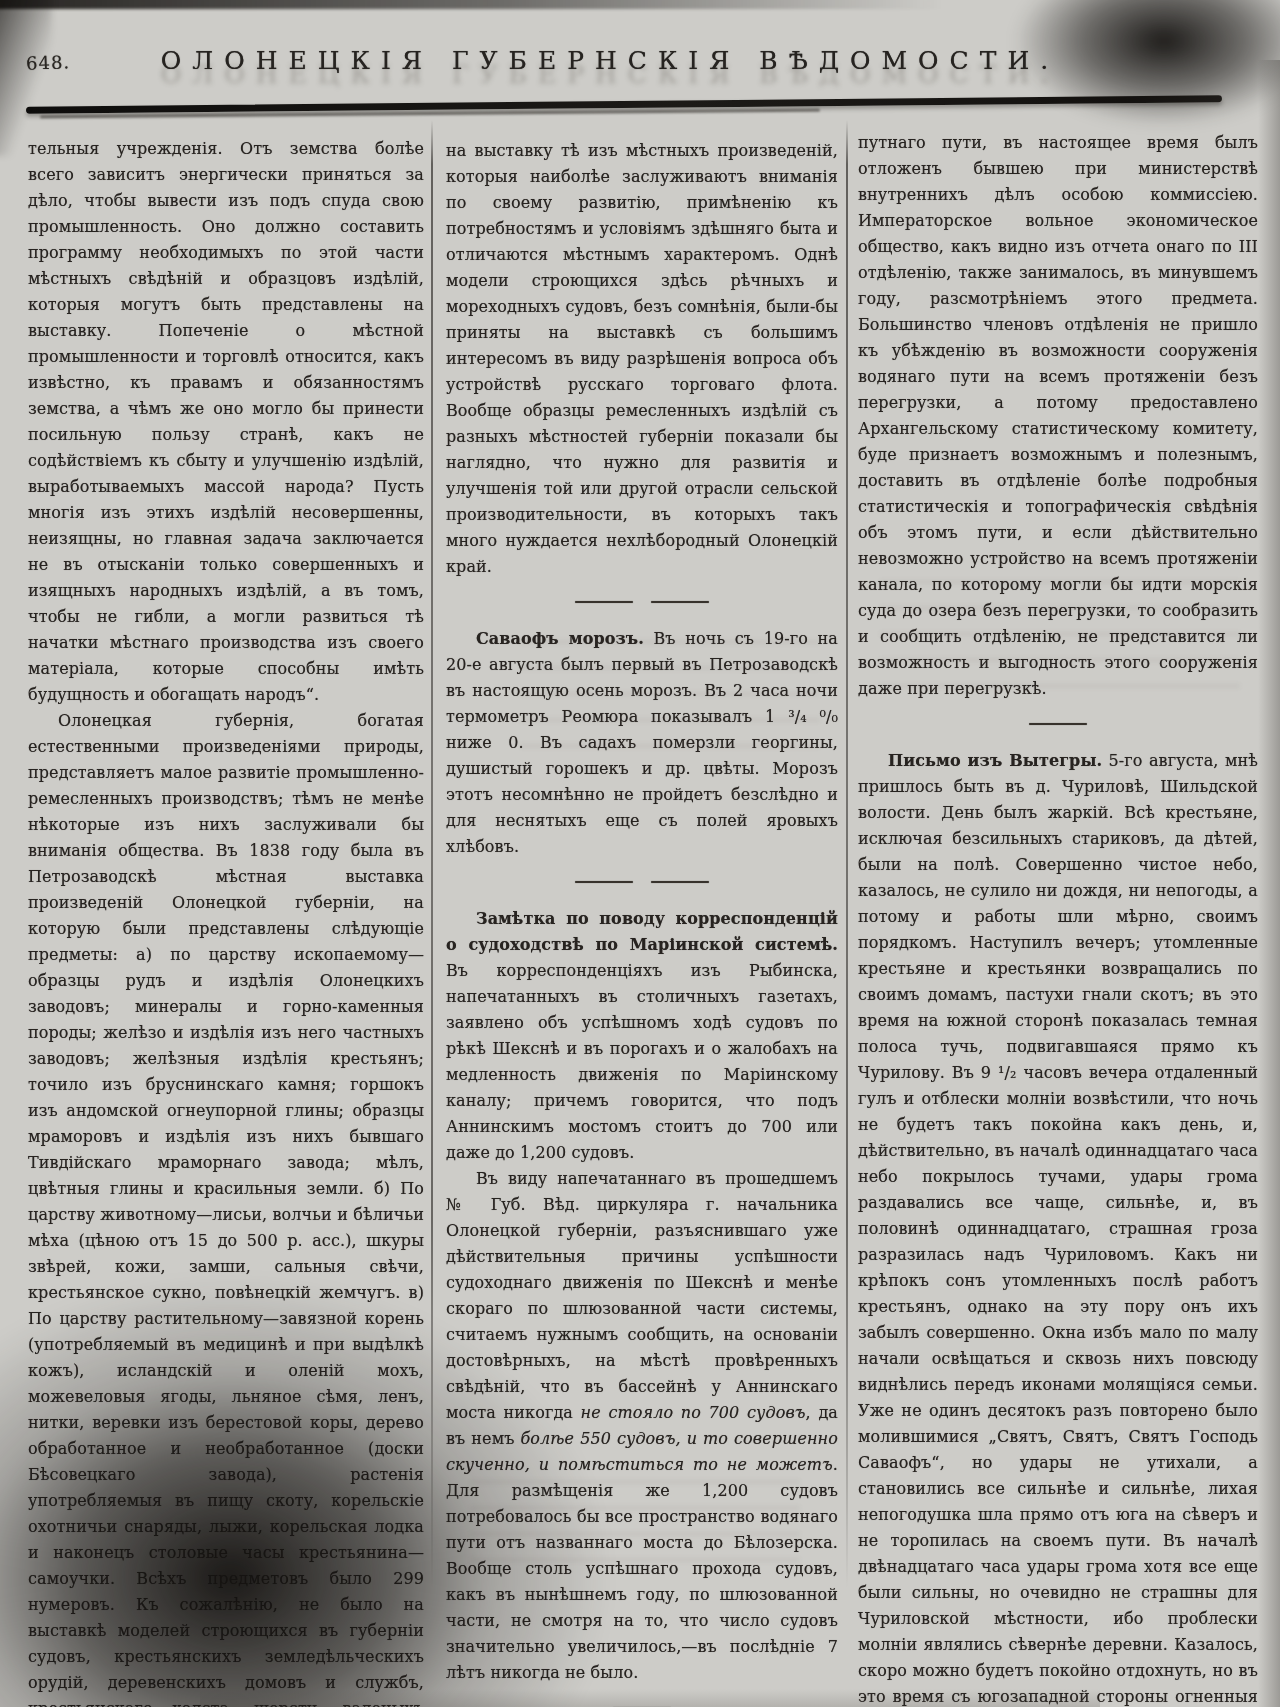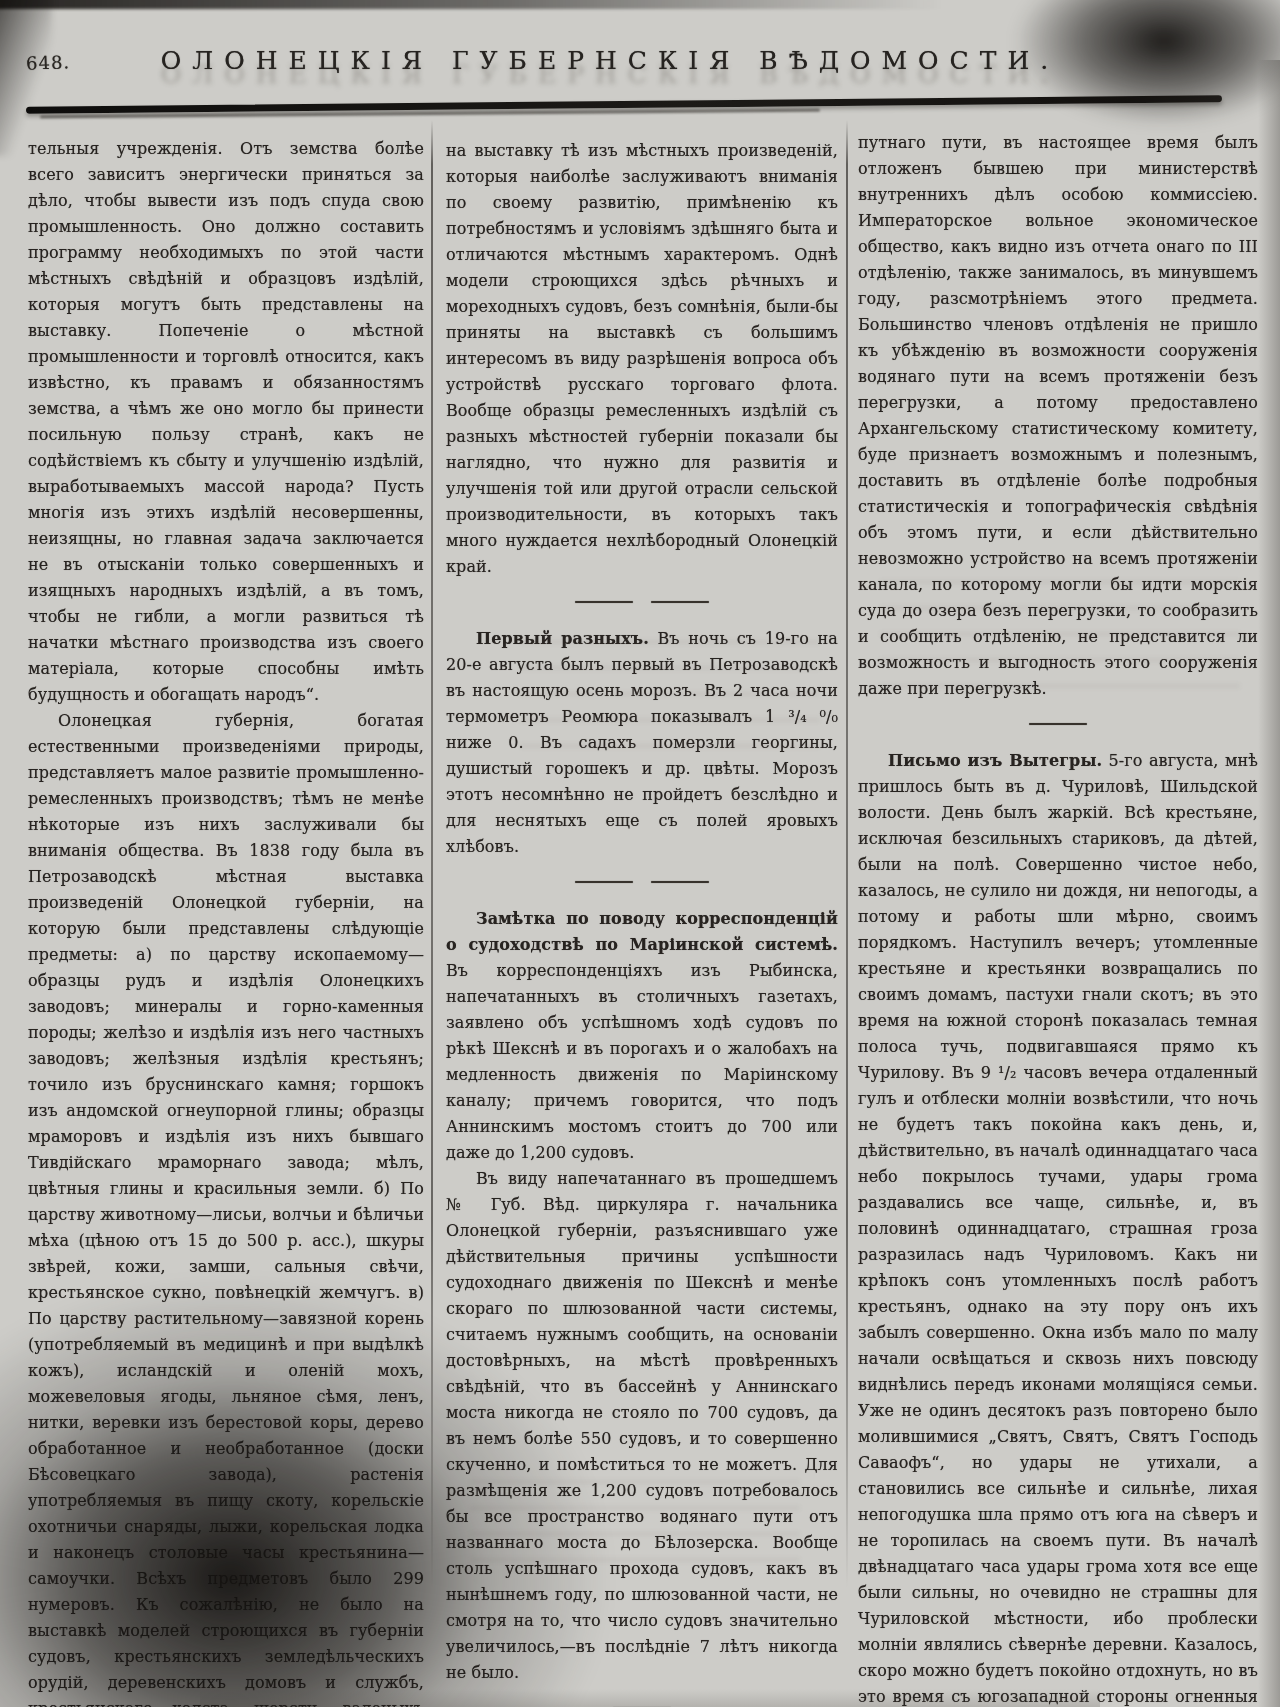--- a/index.html
+++ b/index.html
@@ -22,21 +22,21 @@
   .rule-main{position:absolute;left:26px;top:101px;width:1196px;height:7px;border-radius:4px;
     background:linear-gradient(to right,#0e0d0c,#1c1a17 55%,#141210 92%,#23201d);
     transform:rotate(-0.55deg);box-shadow:0 3px 4px rgba(40,36,32,.35);}
   .rule-echo{position:absolute;left:40px;top:112px;width:780px;height:3px;border-radius:2px;
     background:#2a2723;opacity:.55;filter:blur(1px);transform:rotate(-0.5deg);}
   .col{position:absolute;font-size:16px;line-height:26px;text-align:justify;
     letter-spacing:.1px;text-shadow:0 0 .7px rgba(39,35,32,.55);}
   .col .para{margin:0;}
   .col .para.indent{text-indent:30px;}
   .lead{font-weight:700;}
-  .ital{}
+  .ital{font-style:italic;}
   .divider{display:flex;justify-content:center;align-items:center;gap:18px;height:24px;margin:10px 0 12px;}
   .divider span{display:block;width:58px;height:2.5px;background:#37322c;
     box-shadow:0 0 1px rgba(40,35,30,.65);border-radius:1px;}
   .colrule{position:absolute;top:120px;height:1468px;width:2px;pointer-events:none;
     background:linear-gradient(to bottom,rgba(32,29,26,0),rgba(32,29,26,.62) 3%,rgba(32,29,26,.5) 45%,
       rgba(32,29,26,.58) 75%,rgba(32,29,26,.18) 93%,rgba(32,29,26,0));}
   .overlay{position:absolute;pointer-events:none;}
   .ghost{background:repeating-linear-gradient(180deg,rgba(92,86,78,.14) 0 4px,rgba(92,86,78,0) 4px 26px);
     filter:blur(2px);opacity:.5;}
   .vig-top{left:-8px;top:-4px;width:990px;height:13px;
@@ -68,21 +68,21 @@
   <div class="col" style="left:28px;top:136px;width:396px;">
       <p class="para"><span>тельныя учрежденія. Отъ земства болѣе всего зависитъ энергически приняться за дѣло, чтобы вывести изъ подъ спуда свою промышленность. Оно должно составить программу необходимыхъ по этой части мѣстныхъ свѣдѣній и образцовъ издѣлій, которыя могутъ быть представлены на выставку. Попеченіе о мѣстной промышленности и торговлѣ относится, какъ извѣстно, къ правамъ и обязанностямъ земства, а чѣмъ же оно могло бы принести посильную пользу странѣ, какъ не содѣйствіемъ къ сбыту и улучшенію издѣлій, выработываемыхъ массой народа? Пусть многія изъ этихъ издѣлій несовершенны, неизящны, но главная задача заключается не въ отысканіи только совершенныхъ и изящныхъ народныхъ издѣлій, а въ томъ, чтобы не гибли, а могли развиться тѣ начатки мѣстнаго производства изъ своего матеріала, которые способны имѣть будущность и обогащать народъ“.</span></p>
       <p class="para indent"><span>Олонецкая губернія, богатая естественными произведеніями природы, представляетъ малое развитіе промышленно-ремесленныхъ производствъ; тѣмъ не менѣе нѣкоторые изъ нихъ заслуживали бы вниманія общества. Въ 1838 году была въ Петрозаводскѣ мѣстная выставка произведеній Олонецкой губерніи, на которую были представлены слѣдующіе предметы: а) по царству ископаемому—образцы рудъ и издѣлія Олонецкихъ заводовъ; минералы и горно-каменныя породы; желѣзо и издѣлія изъ него частныхъ заводовъ; желѣзныя издѣлія крестьянъ; точило изъ бруснинскаго камня; горшокъ изъ андомской огнеупорной глины; образцы мраморовъ и издѣлія изъ нихъ бывшаго Тивдійскаго мраморнаго завода; мѣлъ, цвѣтныя глины и красильныя земли. б) По царству животному—лисьи, волчьи и бѣличьи мѣха (цѣною отъ 15 до 500 р. асс.), шкуры звѣрей, кожи, замши, сальныя свѣчи, крестьянское сукно, повѣнецкій жемчугъ. в) По царству растительному—завязной корень (употребляемый въ медицинѣ и при выдѣлкѣ кожъ), исландскій и оленій мохъ, можевеловыя ягоды, льняное сѣмя, ленъ, нитки, веревки изъ берестовой коры, дерево обработанное и необработанное (доски Бѣсовецкаго завода), растенія употребляемыя въ пищу скоту, корельскіе охотничьи снаряды, лыжи, корельская лодка и наконецъ столовые часы крестьянина—самоучки. Всѣхъ предметовъ было 299 нумеровъ. Къ сожалѣнію, не было на выставкѣ моделей строющихся въ губерніи судовъ, крестьянскихъ земледѣльческихъ орудій, деревенскихъ домовъ и службъ, крестьянскаго холста, шерсти, валеныхъ сапоговъ и т. п. произведеній сельской ремесленной промышленности.</span></p>
     </div>
   <div class="col" style="left:446px;top:138px;width:392px;">
       <p class="para"><span>на выставку тѣ изъ мѣстныхъ произведеній, которыя наиболѣе заслуживаютъ вниманія по своему развитію, примѣненію къ потребностямъ и условіямъ здѣшняго быта и отличаются мѣстнымъ характеромъ. Однѣ модели строющихся здѣсь рѣчныхъ и мореходныхъ судовъ, безъ сомнѣнія, были-бы приняты на выставкѣ съ большимъ интересомъ въ виду разрѣшенія вопроса объ устройствѣ русскаго торговаго флота. Вообще образцы ремесленныхъ издѣлій съ разныхъ мѣстностей губерніи показали бы наглядно, что нужно для развитія и улучшенія той или другой отрасли сельской производительности, въ которыхъ такъ много нуждается нехлѣбородный Олонецкій край.</span></p>
       <div class="divider">
         <span></span>
         <span></span>
       </div>
-      <p class="para indent"><span class="lead">Первый разныхъ.</span><span> Въ ночь съ 19-го на 20-е августа былъ первый въ Петрозаводскѣ въ настоящую осень морозъ. Въ 2 часа ночи термометръ Реомюра показывалъ 1 ³/₄ ⁰/₀ ниже 0. Въ садахъ померзли георгины, душистый горошекъ и др. цвѣты. Морозъ этотъ несомнѣнно не пройдетъ безслѣдно и для неснятыхъ еще съ полей яровыхъ хлѣбовъ.</span></p>
+      <p class="para indent"><span class="lead">Саваофъ морозъ.</span><span> Въ ночь съ 19-го на 20-е августа былъ первый въ Петрозаводскѣ въ настоящую осень морозъ. Въ 2 часа ночи термометръ Реомюра показывалъ 1 ³/₄ ⁰/₀ ниже 0. Въ садахъ померзли георгины, душистый горошекъ и др. цвѣты. Морозъ этотъ несомнѣнно не пройдетъ безслѣдно и для неснятыхъ еще съ полей яровыхъ хлѣбовъ.</span></p>
       <div class="divider">
         <span></span>
         <span></span>
       </div>
       <p class="para indent"><span class="lead">Замѣтка по поводу корреспонденцій о судоходствѣ по Маріинской системѣ.</span><span> Въ корреспонденціяхъ изъ Рыбинска, напечатанныхъ въ столичныхъ газетахъ, заявлено объ успѣшномъ ходѣ судовъ по рѣкѣ Шекснѣ и въ порогахъ и о жалобахъ на медленность движенія по Маріинскому каналу; причемъ говорится, что подъ Аннинскимъ мостомъ стоитъ до 700 или даже до 1,200 судовъ.</span></p>
       <p class="para indent"><span>Въ виду напечатаннаго въ прошедшемъ № Губ. Вѣд. циркуляра г. начальника Олонецкой губерніи, разъяснившаго уже дѣйствительныя причины успѣшности судоходнаго движенія по Шекснѣ и менѣе скораго по шлюзованной части системы, считаемъ нужнымъ сообщить, на основаніи достовѣрныхъ, на мѣстѣ провѣренныхъ свѣдѣній, что въ бассейнѣ у Аннинскаго моста никогда </span><span class="ital">не стояло по 700 судовъ</span><span>, да въ немъ </span><span class="ital">болѣе 550 судовъ, и то совершенно скученно, и помѣститься то не можетъ</span><span>. Для размѣщенія же 1,200 судовъ потребовалось бы все пространство водянаго пути отъ названнаго моста до Бѣлозерска. Вообще столь успѣшнаго прохода судовъ, какъ въ нынѣшнемъ году, по шлюзованной части, не смотря на то, что число судовъ значительно увеличилось,—въ послѣдніе 7 лѣтъ никогда не было.</span></p>
       <div class="divider">
         <span></span>
       </div>
     </div>

